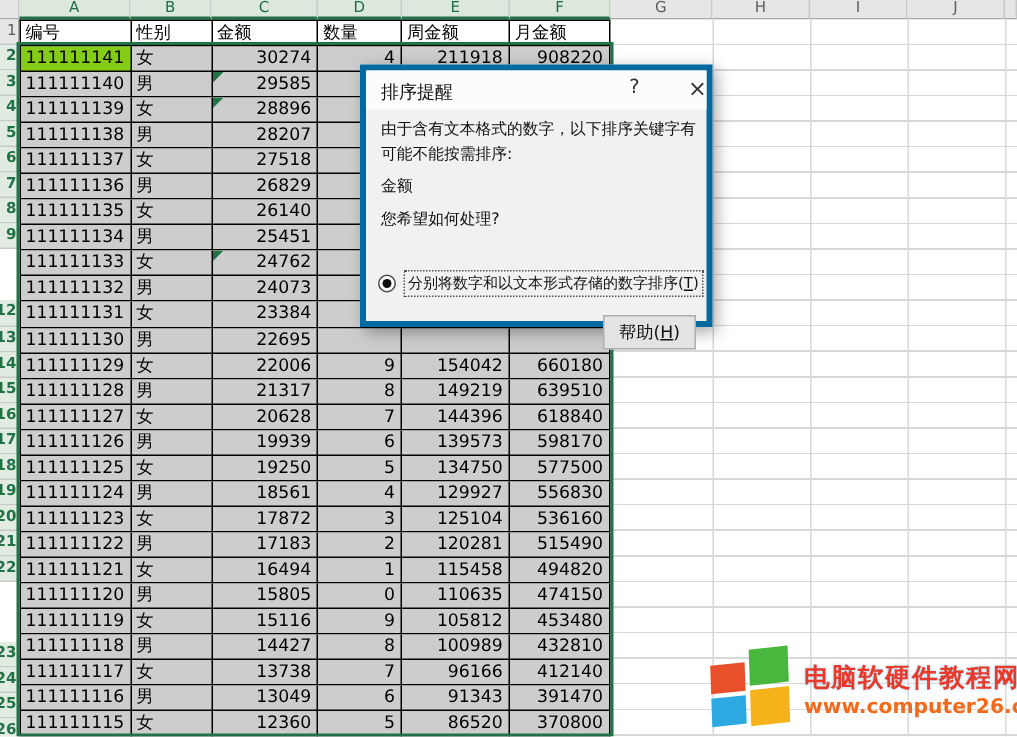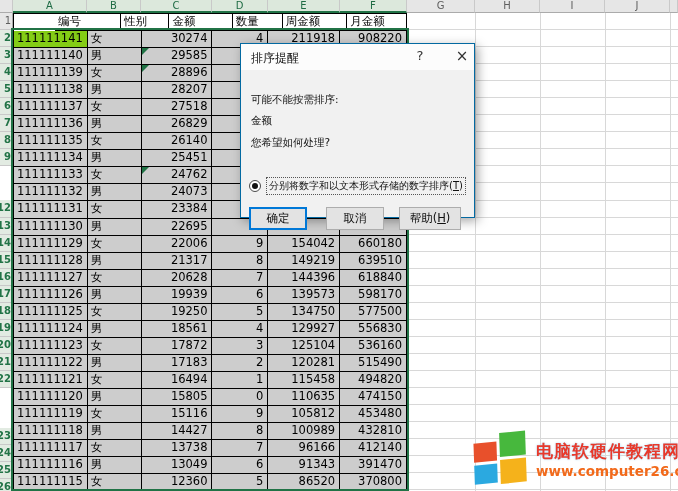--- a/index.html
+++ b/index.html
@@ -21,38 +21,38 @@
   .rowh.sel { color:#217346; background:#E2EBE2; font-weight:bold; }
 
   
   .sheet-grid { position:absolute; left:407px; top:13px; width:271px; height:478px;
     background-image:repeating-linear-gradient(to bottom, #fff 0px, #fff 16.05px, #D8D8D8 16.05px, #D8D8D8 17.05px); }
   .vline { position:absolute; top:0; width:1px; height:478px; background:#D8D8D8; }
 
   
   .table { position:absolute; left:13px; top:13px; width:394px; border-top:1px solid #000; border-left:1px solid #000; }
   .trow { display:flex; height:17.05px; }
-  .trow.hdr { height:17px;padding-left:41px; }
+  .trow.hdr { height:17px; }
   .cell { height:100%; border-right:1px solid #000; border-bottom:1px solid #000; font-size:11.5px;
           line-height:15.5px; color:#000; overflow:hidden; white-space:nowrap; position:relative; background:#CDCDCD; }
   .hdr .cell { background:#fff; padding-left:3px; }
   .cell.num { text-align:right; padding-right:4px; }
   .cell.txt { text-align:left; padding-left:3px; }
   .cell.active { background:#84cc16; }
   .cA{width:74px;} .cB{width:54px;} .cC{width:71px;} .cD{width:56px;} .cE{width:72px;} .cF{width:67px;}
   .flag { position:absolute; left:0; top:0; width:0; height:0;
           border-top:7px solid #217346; border-right:7px solid transparent; }
 
   
   .sel-border { position:absolute; left:11px; top:28px; width:398px; height:463px;
                 border:2px solid #217346; pointer-events:none; z-index:5; }
 
   
   .dialog { position:absolute; left:240px; top:43px; width:235px; height:175px; background:#F1F1F1;
-            border:1px solid #0369a1; box-shadow:3px 3px 10px rgba(0,0,0,.35); z-index:20; font-size:11px; color:#111; }
+            border:4px solid #0369a1; box-shadow:3px 3px 10px rgba(0,0,0,.35); z-index:20; font-size:11px; color:#111; }
   .dlg-title { position:absolute; left:0; top:0; width:100%; height:26px; background:#FCFCFC; }
   .dlg-title-text { position:absolute; left:10px; top:6px; font-size:12px; }
   .dlg-help { position:absolute; left:168px; top:4px; width:22px; height:18px; text-align:center; font-size:13px; color:#333; cursor:pointer; }
   .dlg-close { position:absolute; left:210px; top:3px; width:22px; height:20px; text-align:center; font-size:15px; color:#333; cursor:pointer; }
   .dlg-line { position:absolute; left:10px; white-space:nowrap; font-size:10.5px; }
   .radio-row { position:absolute; left:8px; display:flex; align-items:center; white-space:nowrap; font-size:10px; cursor:pointer; }
   .rb { width:12px; height:12px; border:1px solid #4A4A4A; border-radius:50%; background:#fff; margin-right:5px;
         display:inline-flex; align-items:center; justify-content:center; flex:0 0 12px; }
   .rb .dot { width:6px; height:6px; border-radius:50%; background:#111; }
   .focus-rect { border:1px dotted #555; padding:1px 2px; }
@@ -361,33 +361,32 @@
   </div>
 
   <div class="sel-border"></div>
 
   <div class="dialog">
     <div class="dlg-title">
       <span class="dlg-title-text">排序提醒</span>
       <span class="dlg-help">?</span>
       <span class="dlg-close">×</span>
     </div>
+    <div class="dlg-line" style="top:32px">由于含有文本格式的数字，以下排序关键字有</div>
     <div class="dlg-line" style="top:49px">可能不能按需排序:</div>
     <div class="dlg-line" style="top:70px">金额</div>
     <div class="dlg-line" style="top:92px">您希望如何处理?</div>
 
     <div class="radio-row" style="top:133px">
       <span class="rb">
           <span class="dot"></span>
         </span>
       <span class="focus-rect"><span>分别将数字和以文本形式存储的数字排序(</span><span class="ukey">T</span><span>)</span></span>
     </div>
 
-    <div class="btn default" style="left:8px;width:58px">确定</div>
-    <div class="btn" style="left:85px;width:58px">取消</div>
     <div class="btn" style="left:158px;width:62px"><span>帮助(</span><span class="ukey">H</span><span>)</span></div>
   </div>
 
   <div class="watermark">
     <div class="wm-logo">
       <div class="pane p1" style="background: rgb(232, 80, 43);"></div>
       <div class="pane p2" style="background: rgb(71, 184, 61);"></div>
       <div class="pane p3" style="background: rgb(43, 169, 224);"></div>
       <div class="pane p4" style="background: rgb(245, 178, 27);"></div>
     </div>

